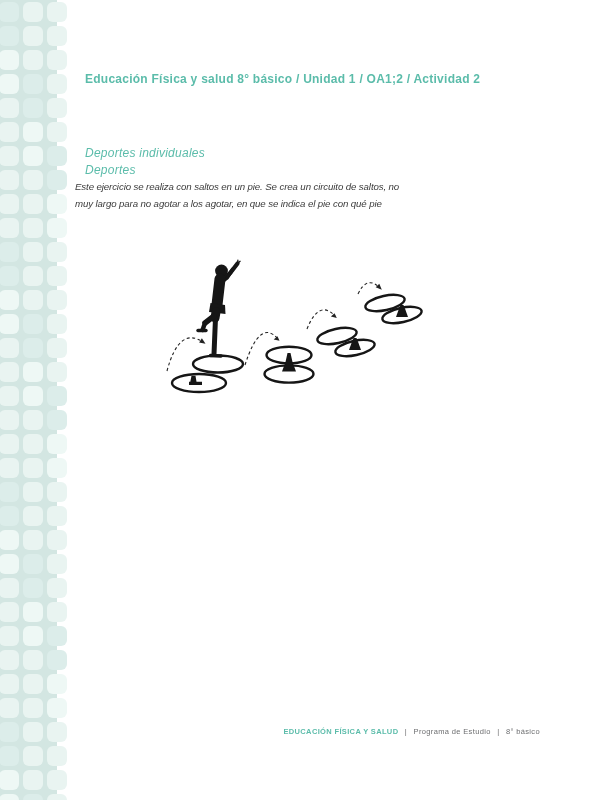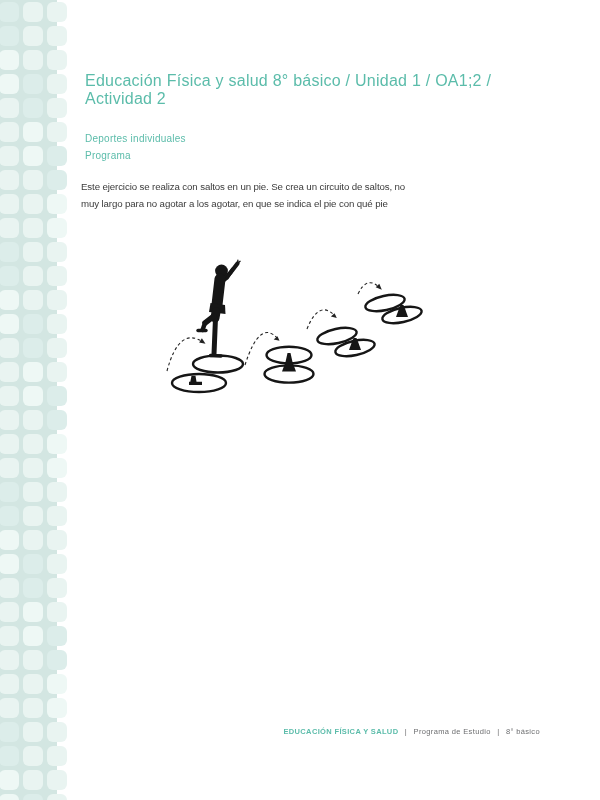--- a/index.html
+++ b/index.html
@@ -3,29 +3,29 @@
 <meta charset="utf-8">
 <style>
   html,body{margin:0;padding:0;background:#ffffff;}
   .page{
     position:relative;width:600px;height:800px;background:#ffffff;overflow:hidden;
     font-family:"Liberation Sans",sans-serif;
   }
   .sidebar{position:absolute;left:0;top:0;}
   .page-title{
     position:absolute;left:85px;top:72px;width:470px;
-    color:var(--accent,#5bbcaa);font-size:16px;font-weight:normal;letter-spacing:.25px;
+    color:var(--accent,#5bbcaa);font-size:12px;font-weight:bold;letter-spacing:.25px;
   }
   .section-block{
-    position:absolute;left:85px;top:131px;
-    color:var(--accent,#5bbcaa);font-size:10px;line-height:16.5px;letter-spacing:.25px;
+    position:absolute;left:85px;top:145px;
+    color:var(--accent,#5bbcaa);font-size:12px;line-height:16.5px;letter-spacing:.25px;font-style:italic;
   }
   .body-text{
-    position:absolute;left:81px;top:178px;
-    color:var(--text,#3b3b3b);font-size:9.7px;line-height:17.4px;letter-spacing:-.12px;
+    position:absolute;left:75px;top:178px;
+    color:var(--text,#3b3b3b);font-size:9.7px;line-height:17.4px;letter-spacing:-.12px;font-style:italic;
   }
   .body-text div{white-space:nowrap;}
   .illustration{position:absolute;left:165px;top:258px;}
   .footer{
     position:absolute;top:727px;right:60px;
     font-size:7.5px;letter-spacing:.35px;color:var(--footer-gray,#6d6e70);white-space:nowrap;
   }
   .footer .brand{color:var(--accent,#5bbcaa);font-weight:bold;margin-top:16px;}
   .footer .sep{margin:0 4px;color:var(--footer-gray,#6d6e70);}
 </style>
@@ -137,21 +137,21 @@
       <rect x="47" y="770" width="20" height="20" rx="6" fill="#e9f4f1"></rect>
       <rect x="-1" y="794" width="20" height="20" rx="6" fill="#eef8f5"></rect>
       <rect x="23" y="794" width="20" height="20" rx="6" fill="#dcedea"></rect>
       <rect x="47" y="794" width="20" height="20" rx="6" fill="#e9f4f1"></rect>
     </svg>
 
   <div class="page-title">Educación Física y salud 8° básico / Unidad 1 / OA1;2 / Actividad 2</div>
 
   <div class="section-block">
     <div>Deportes individuales</div>
-    <div>Programa</div>
+    <div>Deportes</div>
   </div>
 
   <div class="body-text">
     <div>Este ejercicio se realiza con saltos en un pie. Se crea un circuito de saltos, no</div>
     <div>muy largo para no agotar a los agotar, en que se indica el pie con qué pie</div>
   </div>
 
   <svg class="illustration" width="280" height="140" viewBox="0 0 280 140" xmlns="http://www.w3.org/2000/svg">
 
     <g fill="none" stroke="#222" stroke-width="1.1" stroke-dasharray="3 2.6">

